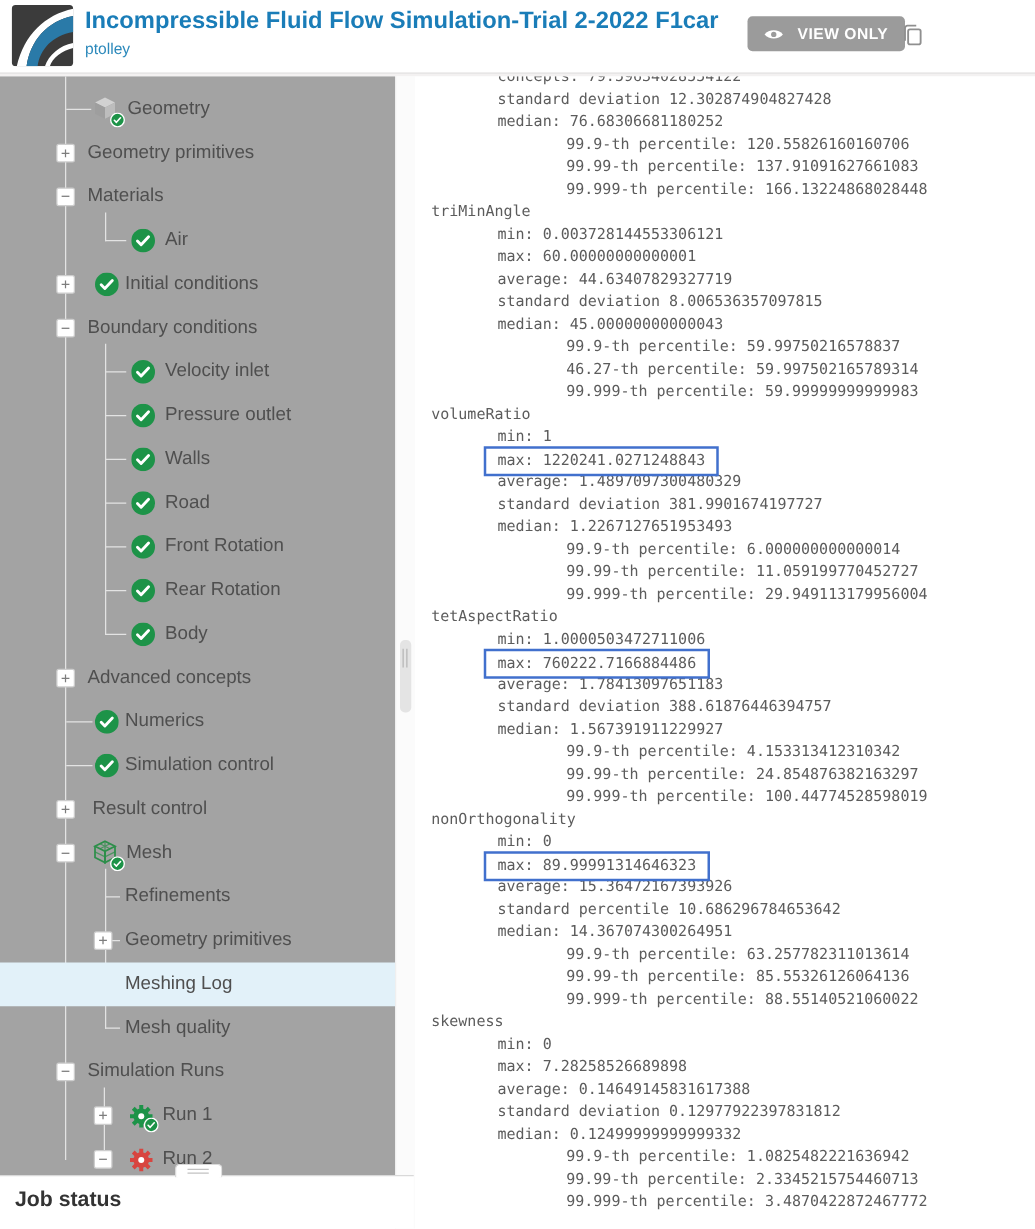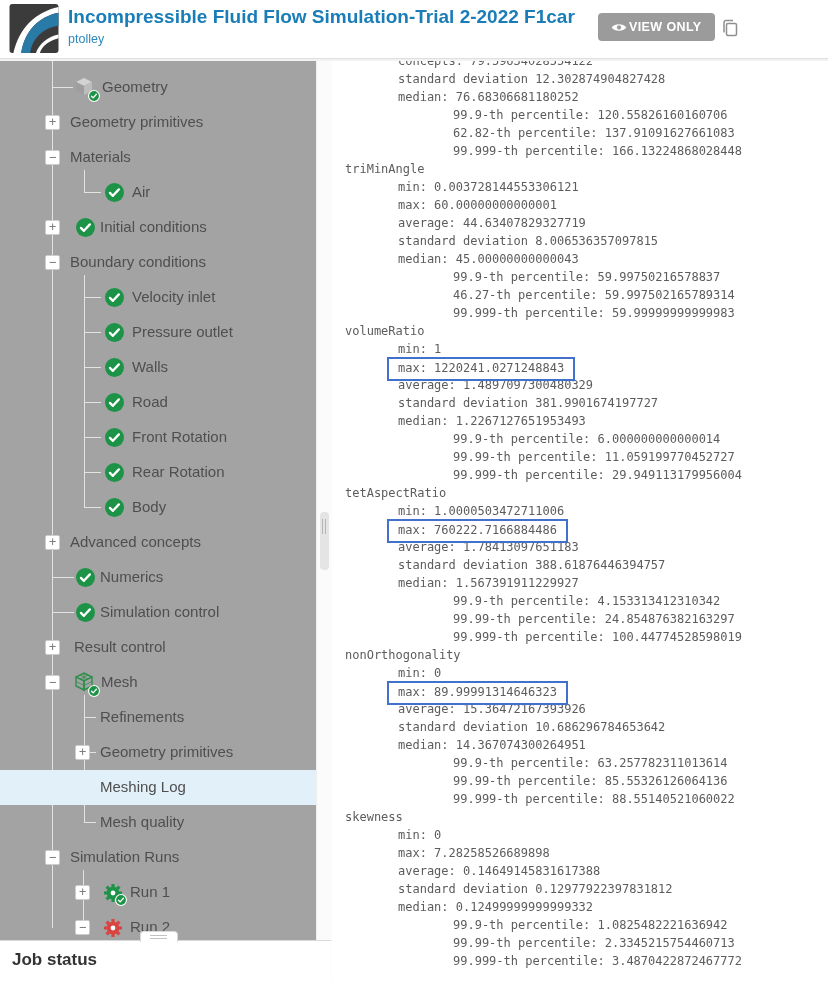--- a/index.html
+++ b/index.html
@@ -8,21 +8,21 @@
 
   
   .header{position:absolute;left:0;top:0;width:828px;height:58px;background:#fff;
           border-bottom:1px solid #e0dede;box-shadow:0 2px 0 #f3f1f1;z-index:10;}
   .logo{position:absolute;left:9px;top:4px;width:50px;height:49px;cursor:pointer;}
   .title{position:absolute;left:68px;top:6px;font-size:19px;font-weight:700;color:#1a7db8;
          white-space:nowrap;}
   .owner{position:absolute;left:68px;top:32px;font-size:12.5px;color:#2c89bb;}
   .badge{position:absolute;left:598px;top:13px;height:28px;padding:0 13px;background:#9b9b9b;
          border-radius:4px;color:#fff;font-size:12.5px;font-weight:700;letter-spacing:.4px;
-         display:inline-flex;align-items:center;gap:2px;}
+         display:inline-flex;align-items:center;gap:11px;}
   .copy-btn{position:absolute;left:720px;top:18px;width:20px;height:20px;cursor:pointer;}
 
   
   .sidebar{position:absolute;left:0;top:61px;width:316px;height:879px;overflow:hidden;background:#a3a3a3;}
   .clayer{position:absolute;left:0;top:0;width:316px;height:879px;z-index:0;}
   .cline{position:absolute;background:#e3e3e3;}
   .tree{position:relative;z-index:1;padding-top:9px;}
   .row{position:relative;height:35px;cursor:pointer;}
   .row.selected{background:#e2f1f9;}
   .exp{position:absolute;width:15px;height:15px;top:10px;box-sizing:border-box;
@@ -287,21 +287,21 @@
         <i></i>
       </div>
   </div>
 
   <div class="log">
     <div class="log-content" id="logc">
         <div class="log-line ind1">concepts: 79.59634028554122</div>
         <div class="log-line ind1">standard deviation 12.302874904827428</div>
         <div class="log-line ind1">median: 76.68306681180252</div>
         <div class="log-line ind2">99.9-th percentile: 120.55826160160706</div>
-        <div class="log-line ind2">62.82-th percentile: 137.91091627661083</div>
+        <div class="log-line ind2">99.99-th percentile: 137.91091627661083</div>
         <div class="log-line ind2">99.999-th percentile: 166.13224868028448</div>
         <div class="log-line ind0">triMinAngle</div>
         <div class="log-line ind1">min: 0.003728144553306121</div>
         <div class="log-line ind1">max: 60.00000000000001</div>
         <div class="log-line ind1">average: 44.63407829327719</div>
         <div class="log-line ind1">standard deviation 8.006536357097815</div>
         <div class="log-line ind1">median: 45.00000000000043</div>
         <div class="log-line ind2">99.9-th percentile: 59.99750216578837</div>
         <div class="log-line ind2">46.27-th percentile: 59.997502165789314</div>
         <div class="log-line ind2">99.999-th percentile: 59.99999999999983</div>
@@ -320,21 +320,21 @@
         <div class="log-line ind1">average: 1.78413097651183</div>
         <div class="log-line ind1">standard deviation 388.61876446394757</div>
         <div class="log-line ind1">median: 1.567391911229927</div>
         <div class="log-line ind2">99.9-th percentile: 4.153313412310342</div>
         <div class="log-line ind2">99.99-th percentile: 24.854876382163297</div>
         <div class="log-line ind2">99.999-th percentile: 100.44774528598019</div>
         <div class="log-line ind0">nonOrthogonality</div>
         <div class="log-line ind1">min: 0</div>
         <div class="log-line ind1"><span class="box">max: 89.99991314646323</span></div>
         <div class="log-line ind1">average: 15.36472167393926</div>
-        <div class="log-line ind1">standard deviation 10.686296784653642</div>
+        <div class="log-line ind1">standard percentile 10.686296784653642</div>
         <div class="log-line ind1">median: 14.367074300264951</div>
         <div class="log-line ind2">99.9-th percentile: 63.257782311013614</div>
         <div class="log-line ind2">99.99-th percentile: 85.55326126064136</div>
         <div class="log-line ind2">99.999-th percentile: 88.55140521060022</div>
         <div class="log-line ind0">skewness</div>
         <div class="log-line ind1">min: 0</div>
         <div class="log-line ind1">max: 7.28258526689898</div>
         <div class="log-line ind1">average: 0.14649145831617388</div>
         <div class="log-line ind1">standard deviation 0.12977922397831812</div>
         <div class="log-line ind1">median: 0.12499999999999332</div>

